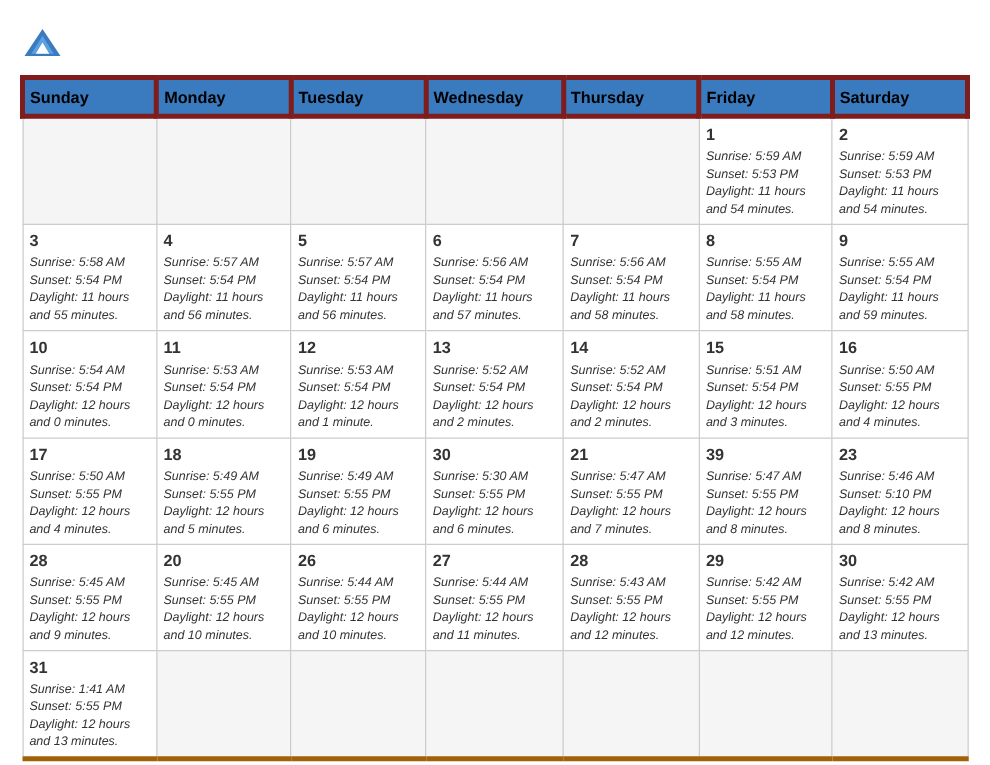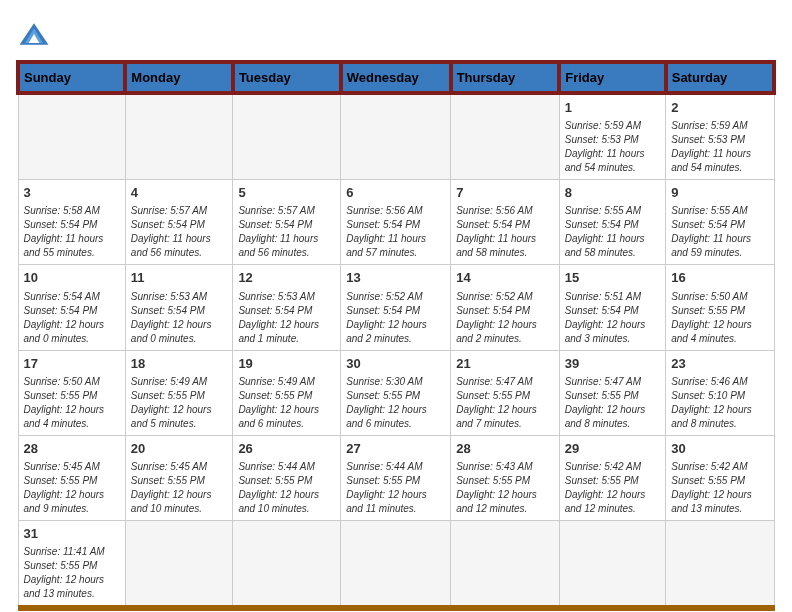--- a/index.html
+++ b/index.html
@@ -81,21 +81,21 @@
     .day-info {
       font-size: 10px;
       color: #333;
       line-height: 1.4;
       font-style: italic;
     }
     td.empty {
       background: #f5f5f5;
     }
     tr:last-child td {
-      border-bottom: 6px solid #a16207;
+      border-bottom: 4px solid #a16207;
     }
   </style>
 </head>
 <body>
 
 <div>
   <div class="header-section">
     <div class="logo">
       <svg class="logo-icon" viewBox="0 0 40 40">
         <rect x="0" y="0" width="40" height="40" fill="white"></rect>
@@ -347,21 +347,21 @@
             <span class="day-number">30</span>
             <div class="day-info">Sunrise: 5:42 AM
 Sunset: 5:55 PM
 Daylight: 12 hours
 and 13 minutes.</div>
           </td>
         </tr>
         <tr>
           <td>
             <span class="day-number">31</span>
-            <div class="day-info">Sunrise: 11:41 AM
+            <div class="day-info">Sunrise: 1:41 AM
 Sunset: 5:55 PM
 Daylight: 12 hours
 and 13 minutes.</div>
           </td>
           <td class="empty"></td>
           <td class="empty"></td>
           <td class="empty"></td>
           <td class="empty"></td>
           <td class="empty"></td>
           <td class="empty"></td>

